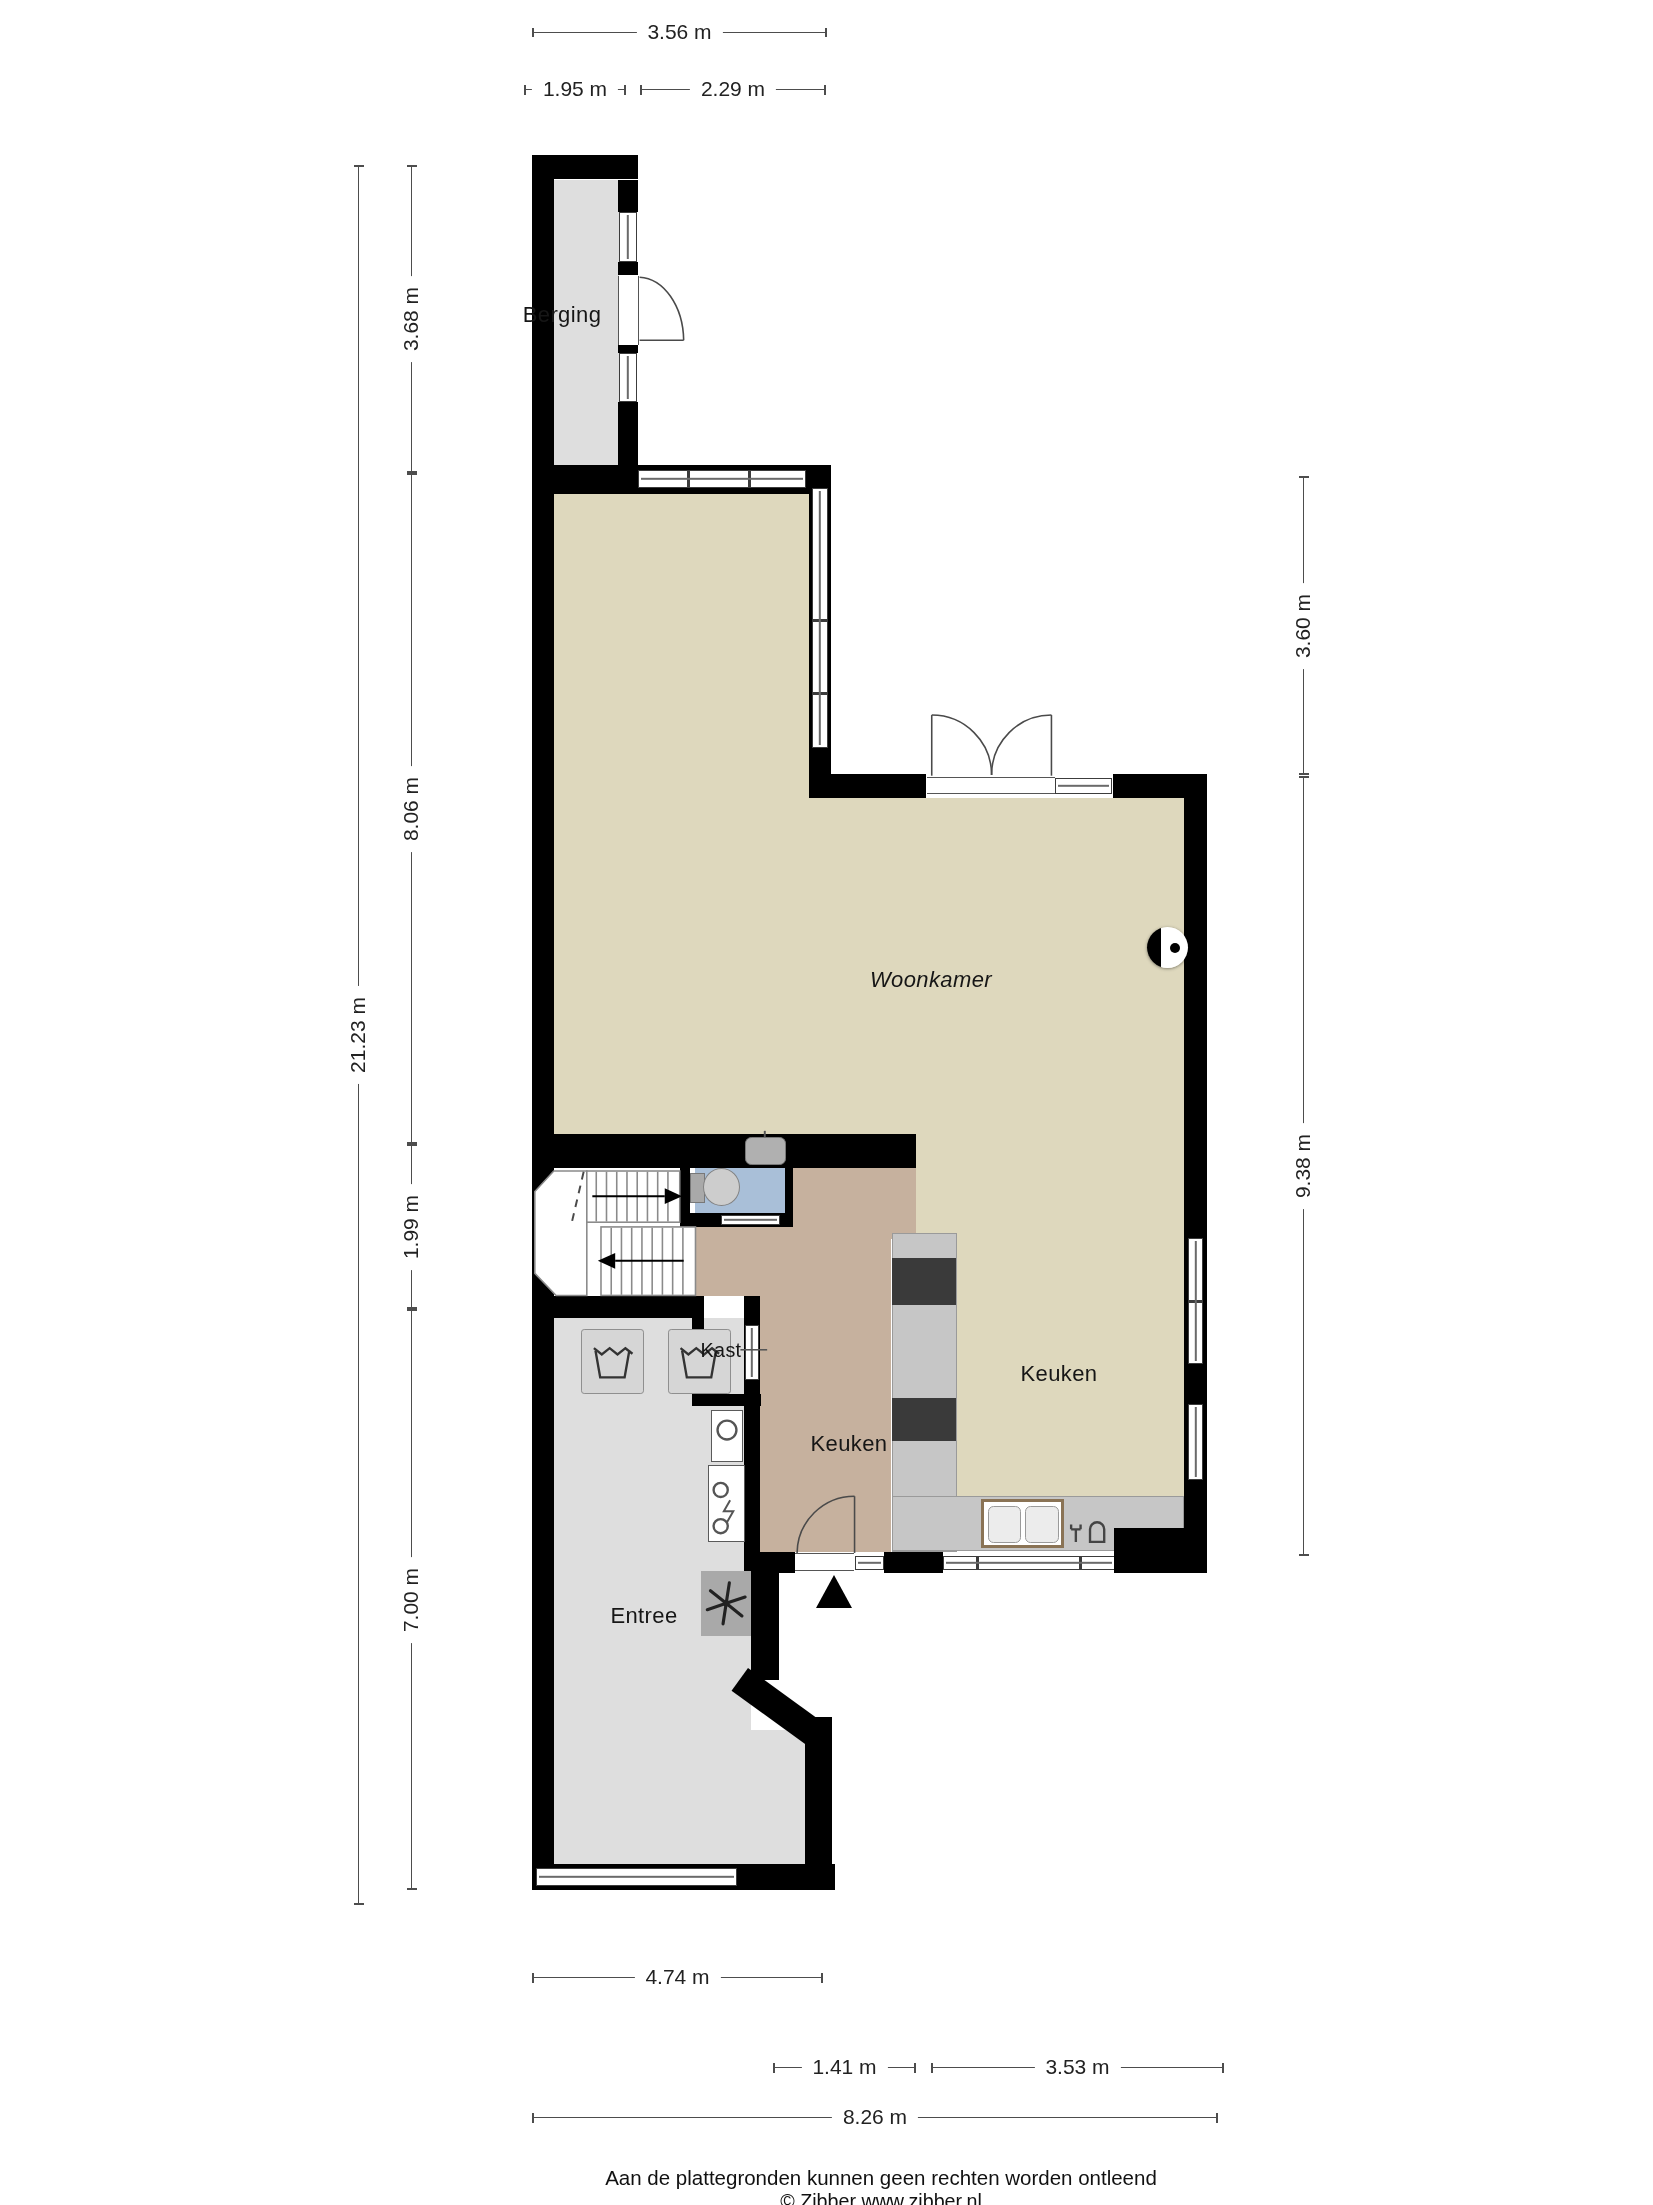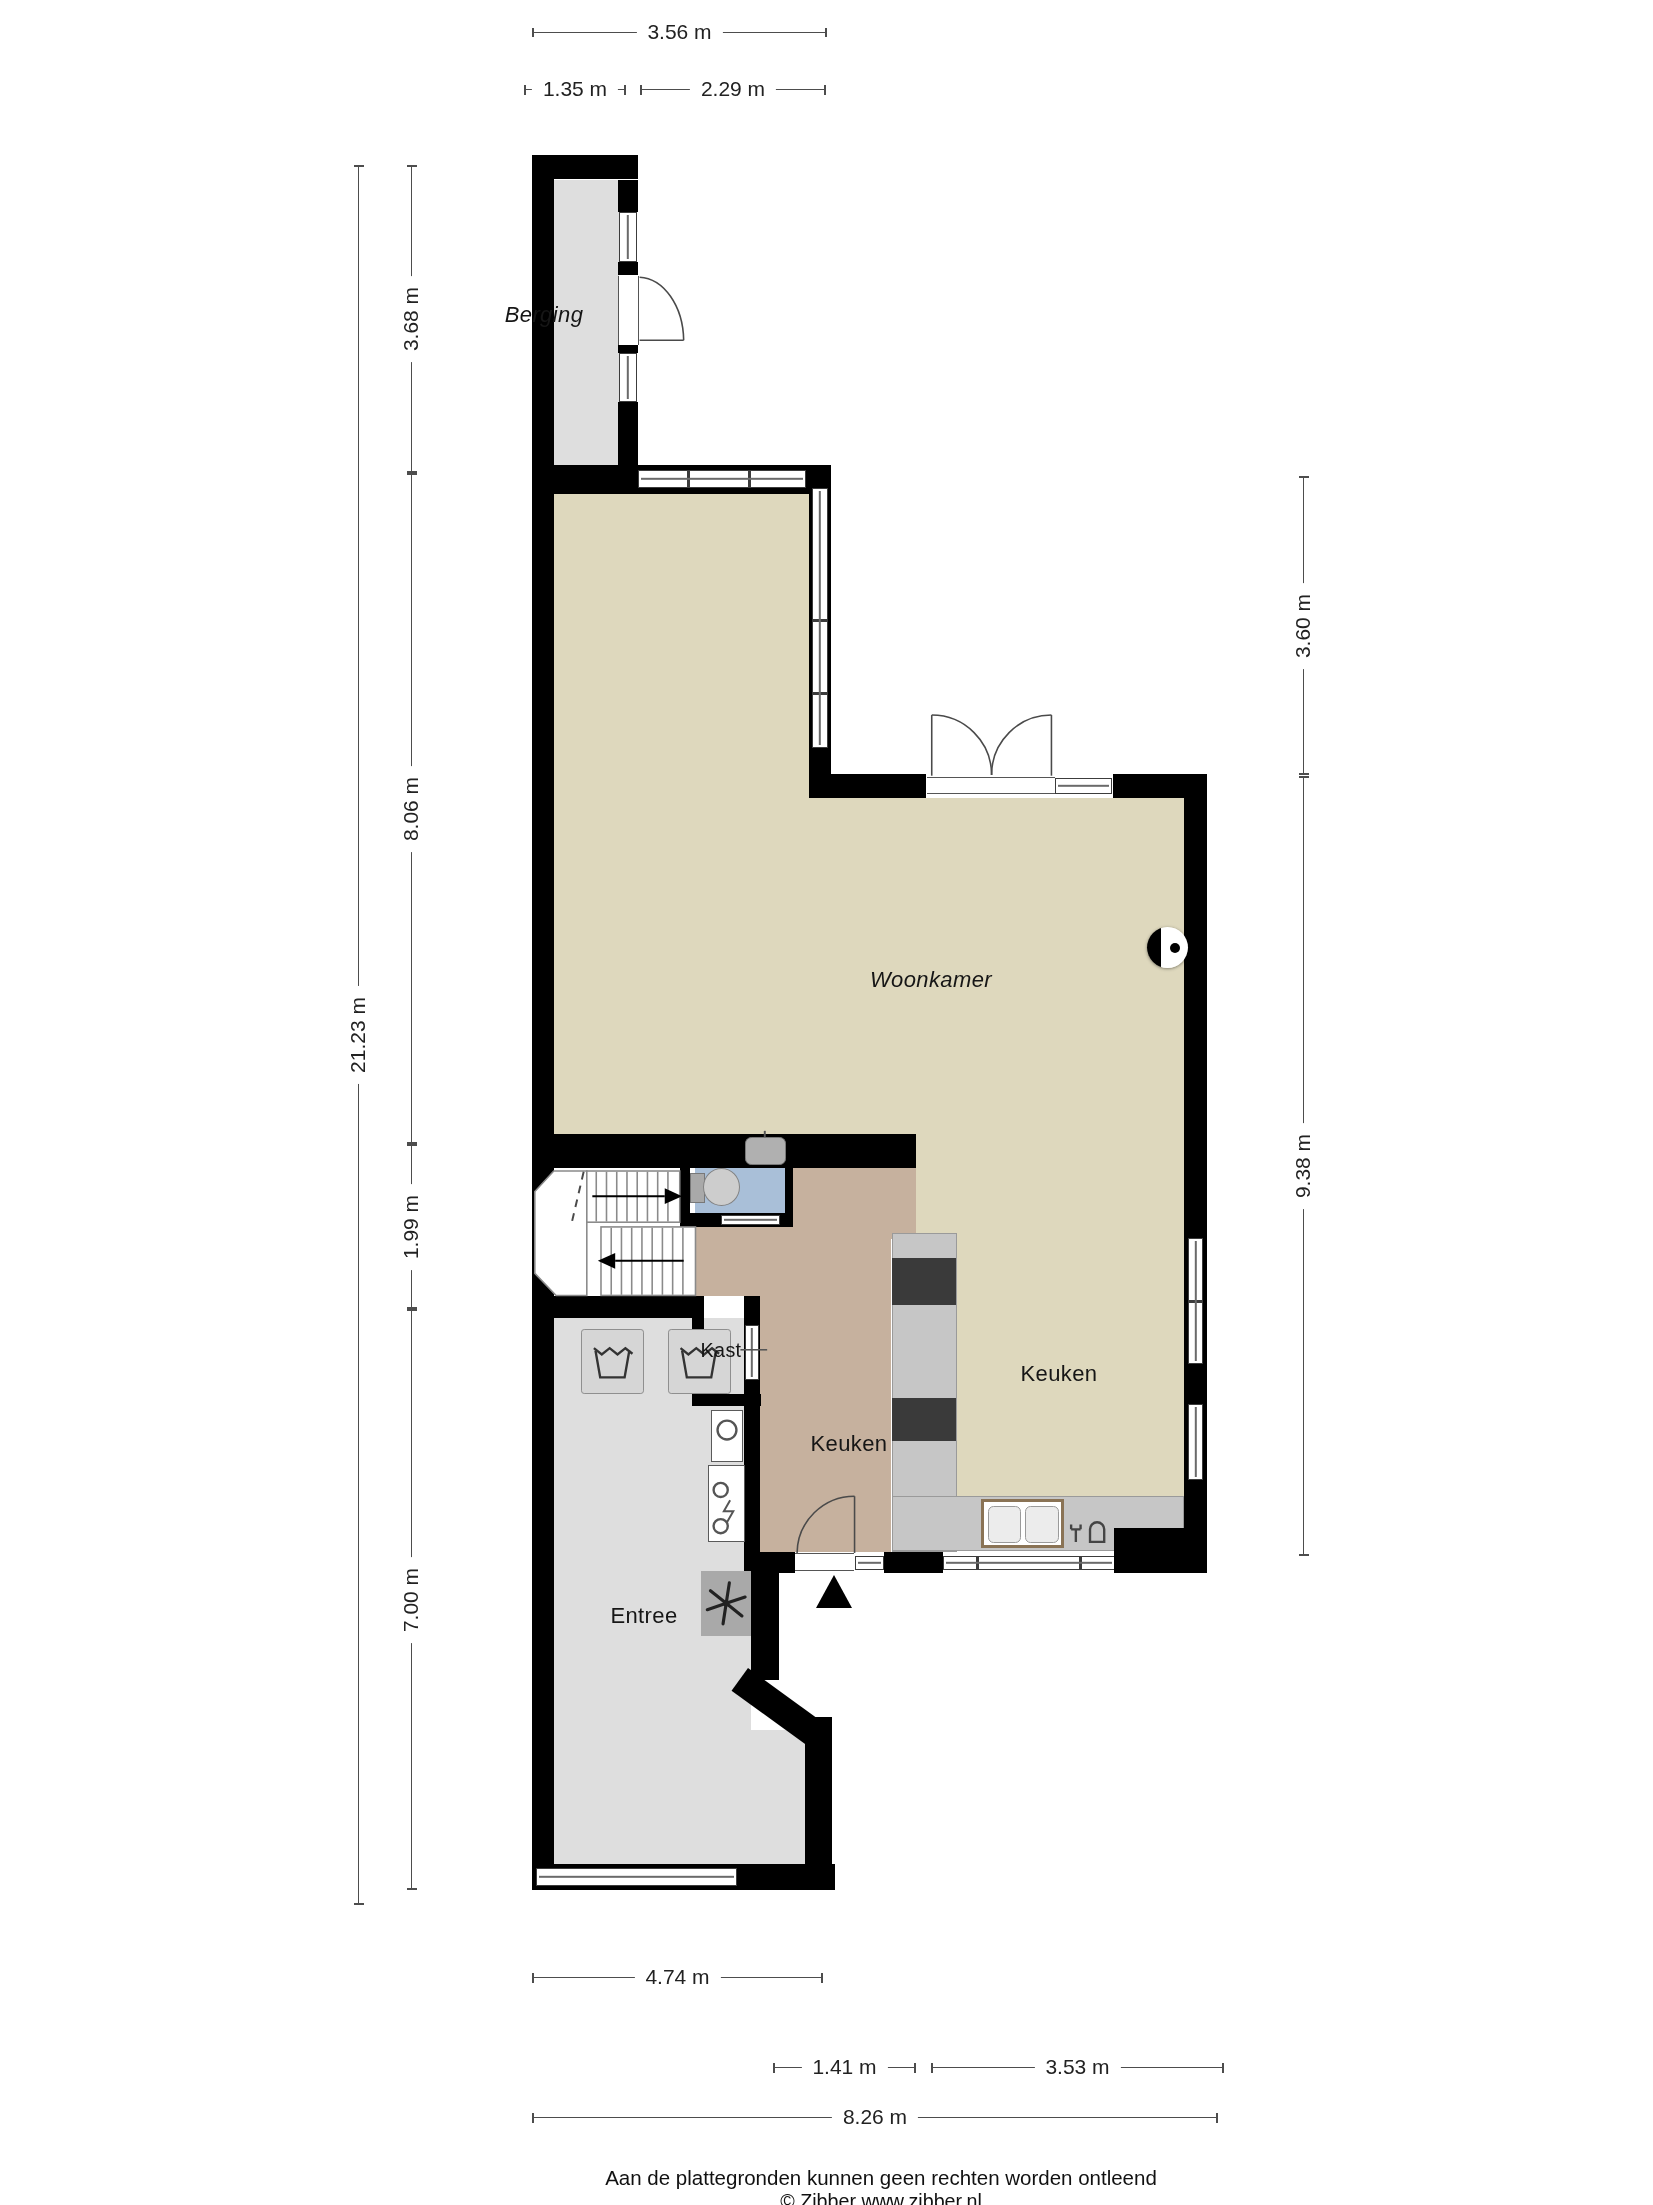--- a/index.html
+++ b/index.html
@@ -202,32 +202,32 @@
     <g stroke="#555" stroke-width="3" fill="none">
       <circle cx="923" cy="1816" r="12"></circle>
       <circle cx="915" cy="1892" r="9"></circle>
       <circle cx="915" cy="1938" r="9"></circle>
       <path d="M927 1905 l-8 14 h12 l-8 14" stroke-width="2.5"></path>
     </g>
 
     <path stroke="#555" stroke-width="2.5" d="M 971 1444 v -8" fill="none"></path>
   </svg>
 
-  <span class="room-label" style="left:544px;top:315px;font-style:italic;">Berging</span>
+  <span class="room-label" style="left:562px;top:315px;">Berging</span>
   <span class="room-label" style="left:931px;top:980px;font-style:italic;">Woonkamer</span>
   <span class="room-label" style="left:1059px;top:1374px;">Keuken</span>
   <span class="room-label" style="left:849px;top:1444px;">Keuken</span>
   <span class="room-label" style="left:721px;top:1350px;font-size:19.7px;">Kast</span>
   <span class="room-label" style="left:644px;top:1616px;">Entree</span>
 
   <div class="dimh" style="left:532px;top:31.5px;width:295px;">
     <span>3.56 m</span>
     </div>
   <div class="dimh" style="left:524px;top:89px;width:102px;">
-    <span>1.35 m</span>
+    <span>1.95 m</span>
     </div>
   <div class="dimh" style="left:640px;top:89px;width:186px;">
     <span>2.29 m</span>
     </div>
 
   <div class="dimv" style="left:358px;top:165px;height:1740px;">
     <span>21.23 m</span>
     </div>
   <div class="dimv" style="left:411px;top:165px;height:308px;">
     <span>3.68 m</span>

